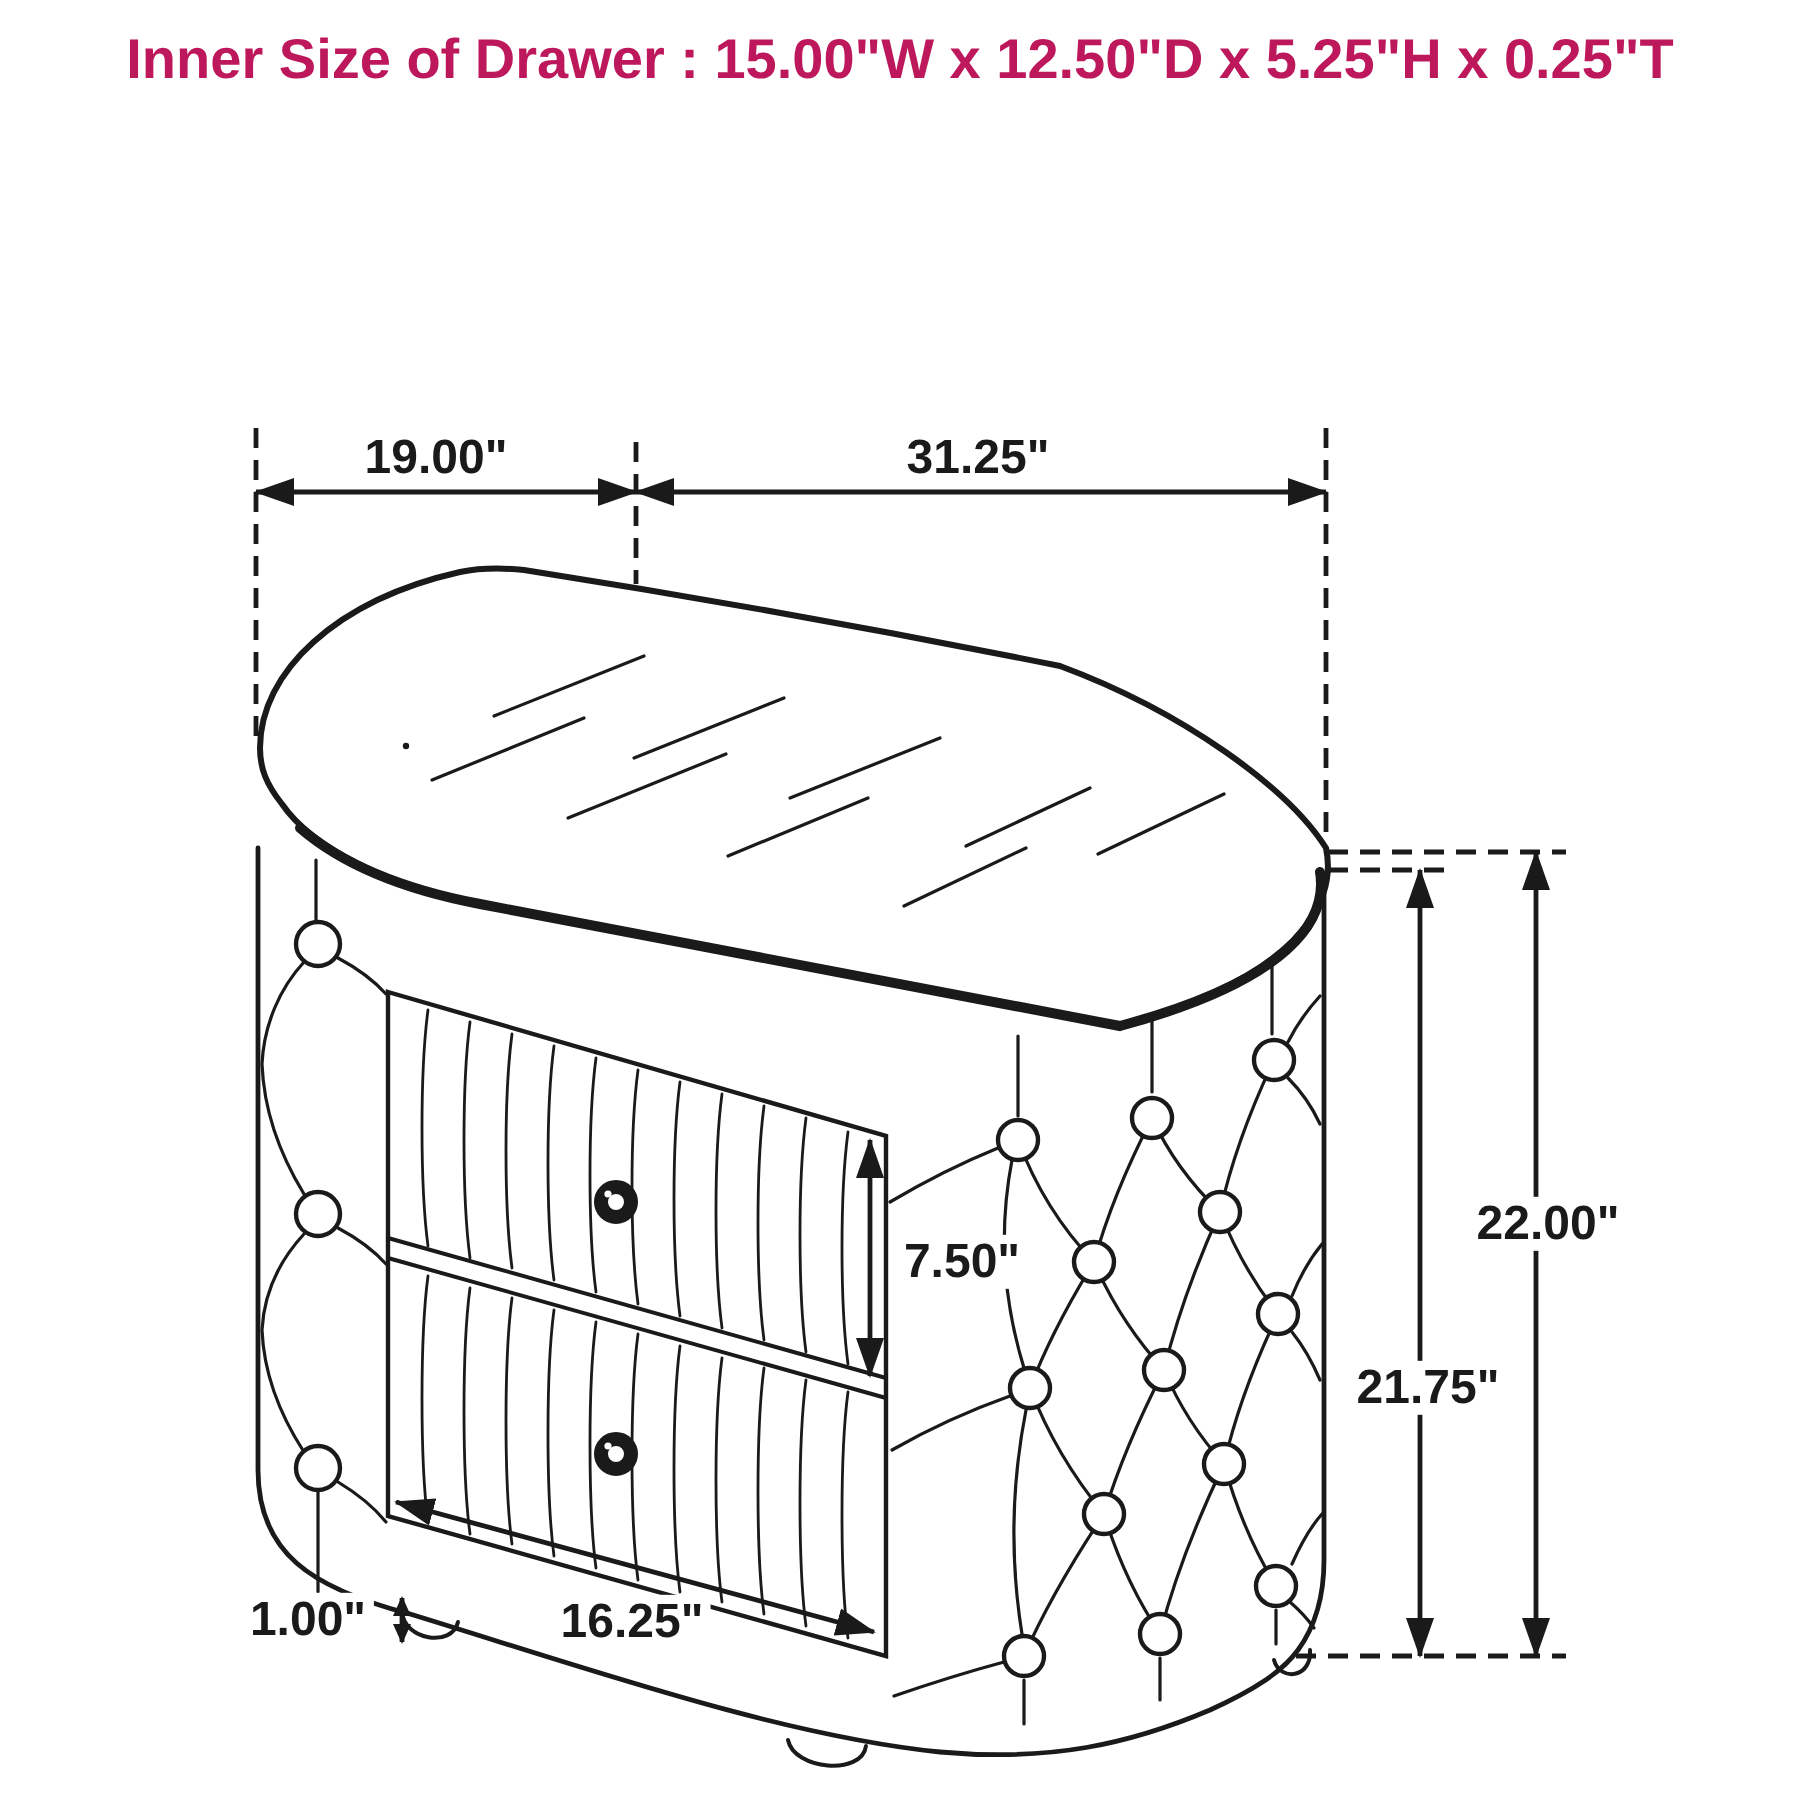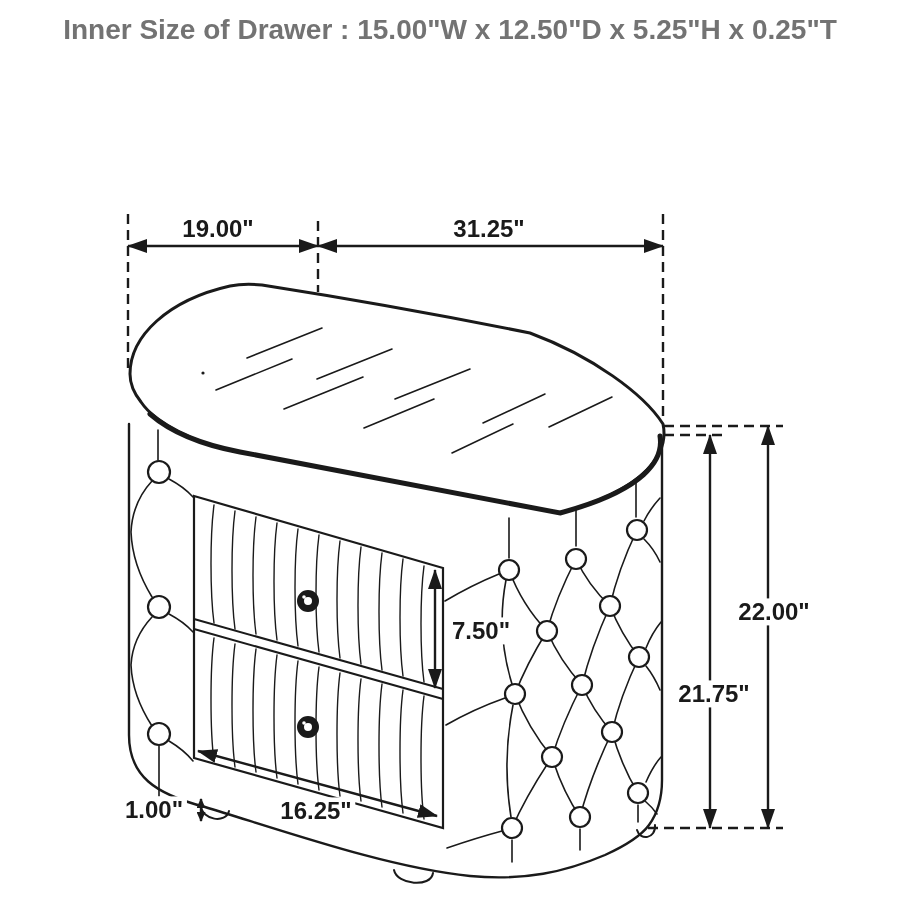--- a/index.html
+++ b/index.html
@@ -2,21 +2,21 @@
 <html><head>
 <meta charset="utf-8">
 <style>
   html,body{margin:0;padding:0;background:#fff;}
   .canvas{
     position:relative;width:900px;height:900px;background:#ffffff;
     font-family:"Liberation Sans","DejaVu Sans",sans-serif;overflow:hidden;
   }
   .page-title{
     position:absolute;top:14px;left:0;width:100%;text-align:center;
-    font-size:28px;font-weight:bold;color:#737373;letter-spacing:0;
+    font-size:28px;font-weight:bold;color:#be185d;letter-spacing:0;
   }
   .diagram-svg{position:absolute;left:0;top:0;}
   .dim-label{
     position:absolute;transform:translate(-50%,-50%);
     font-size:24px;font-weight:bold;color:#1a1a1a;background:#ffffff;
     line-height:1.05;padding:1px 4px;white-space:nowrap;
   }
 </style>
 </head>
 <body>

